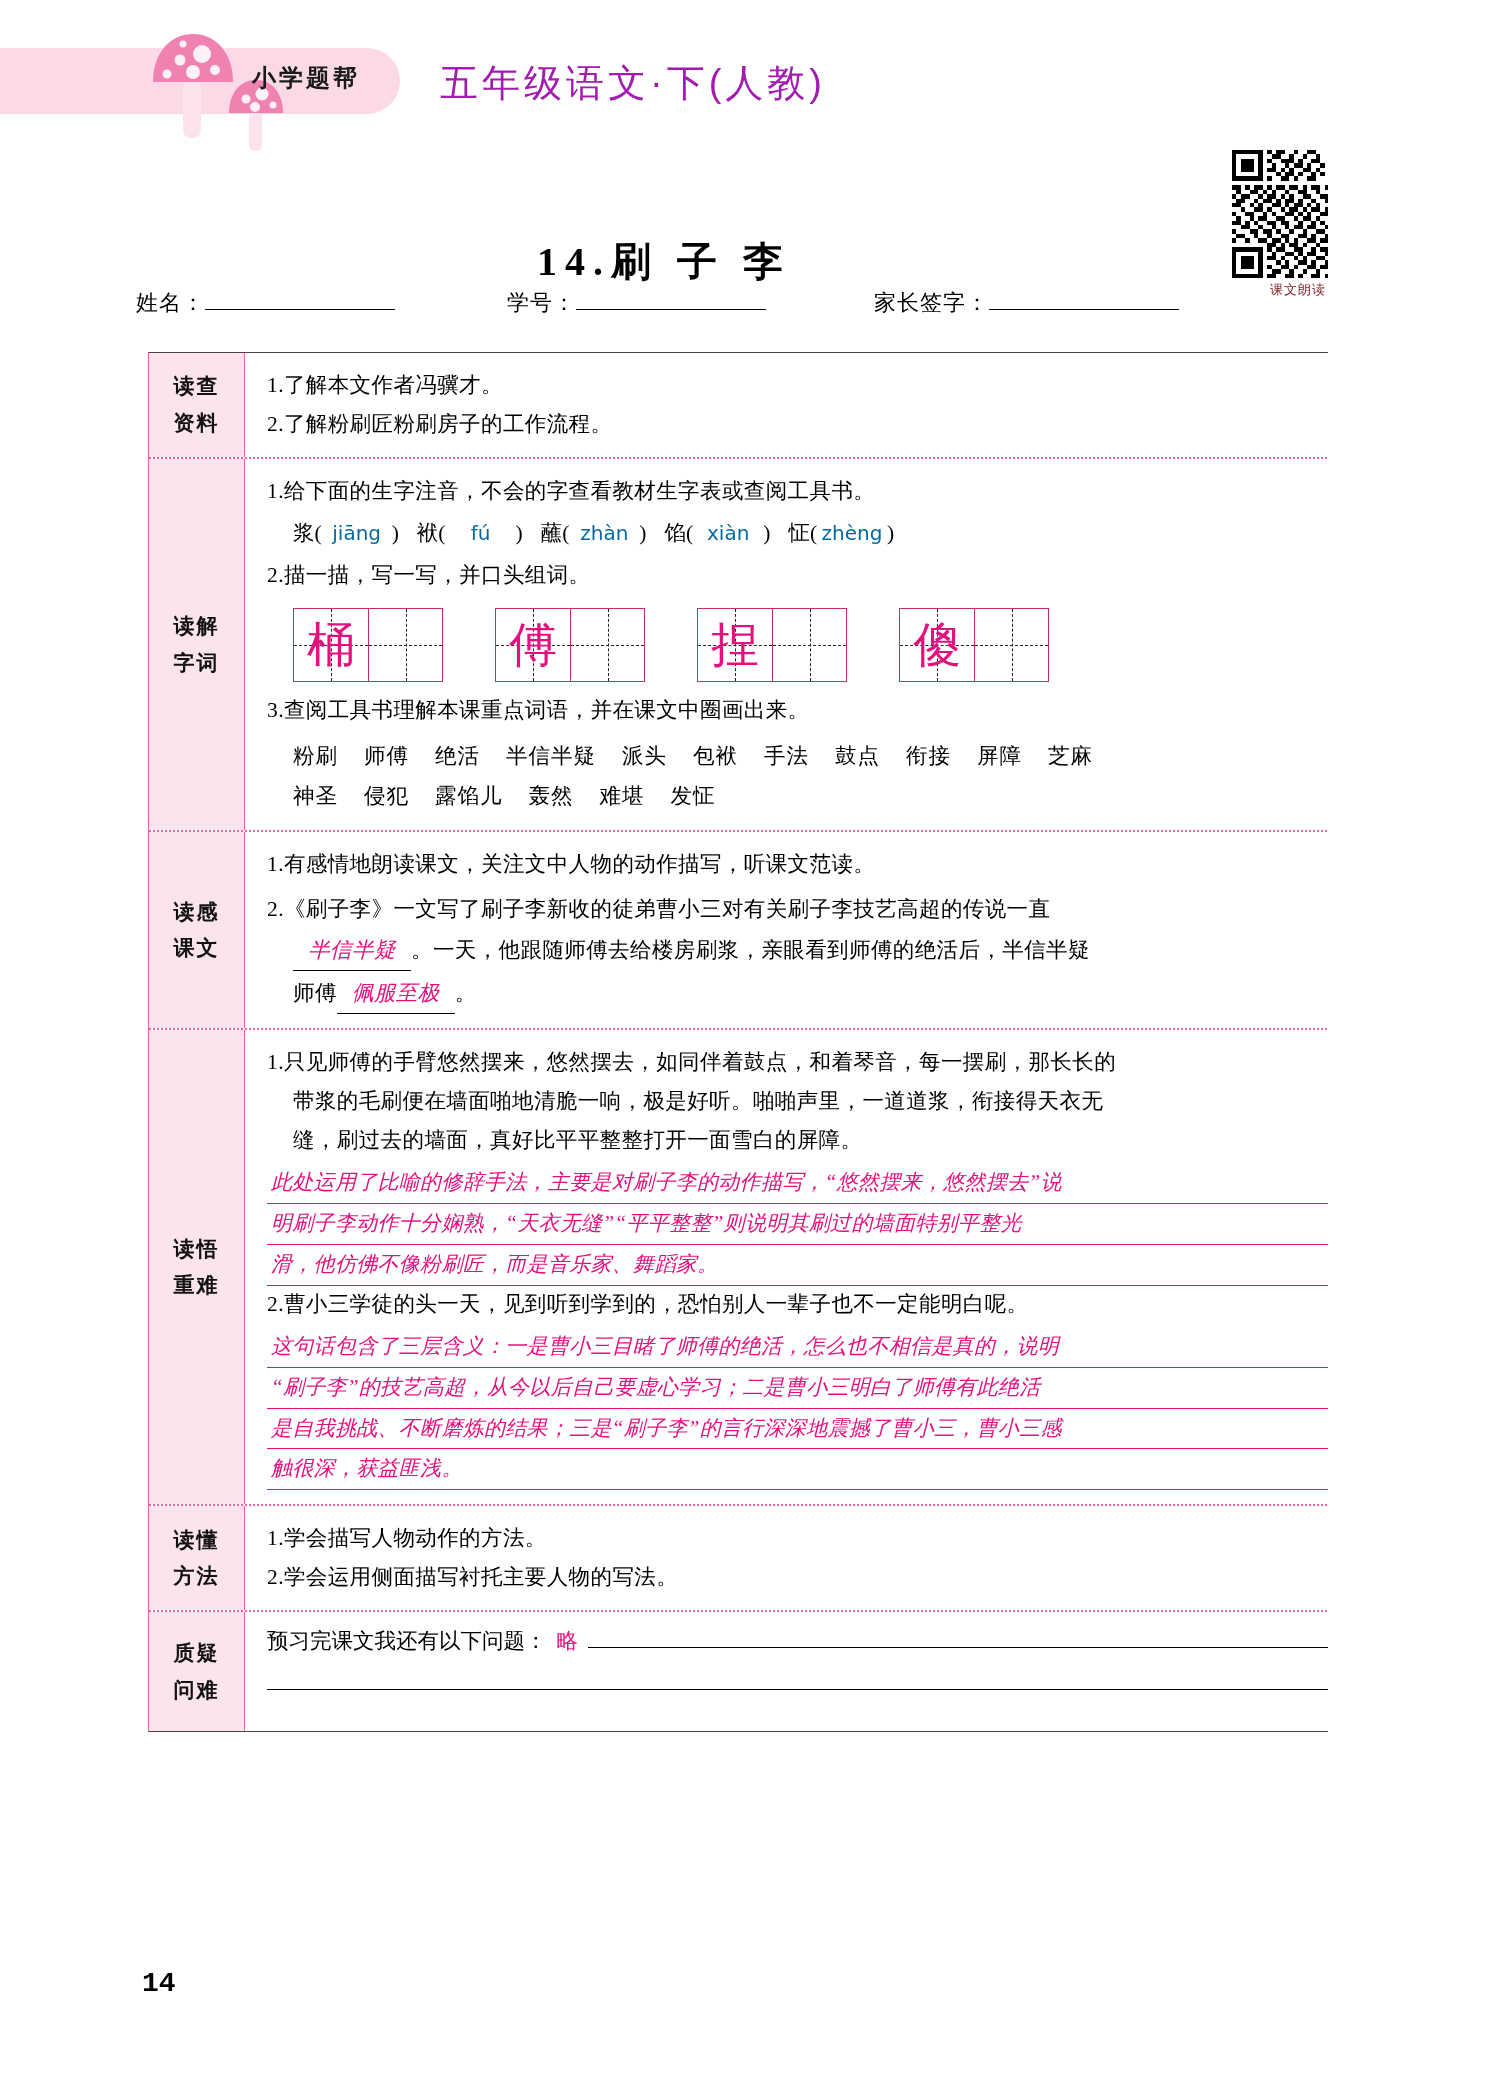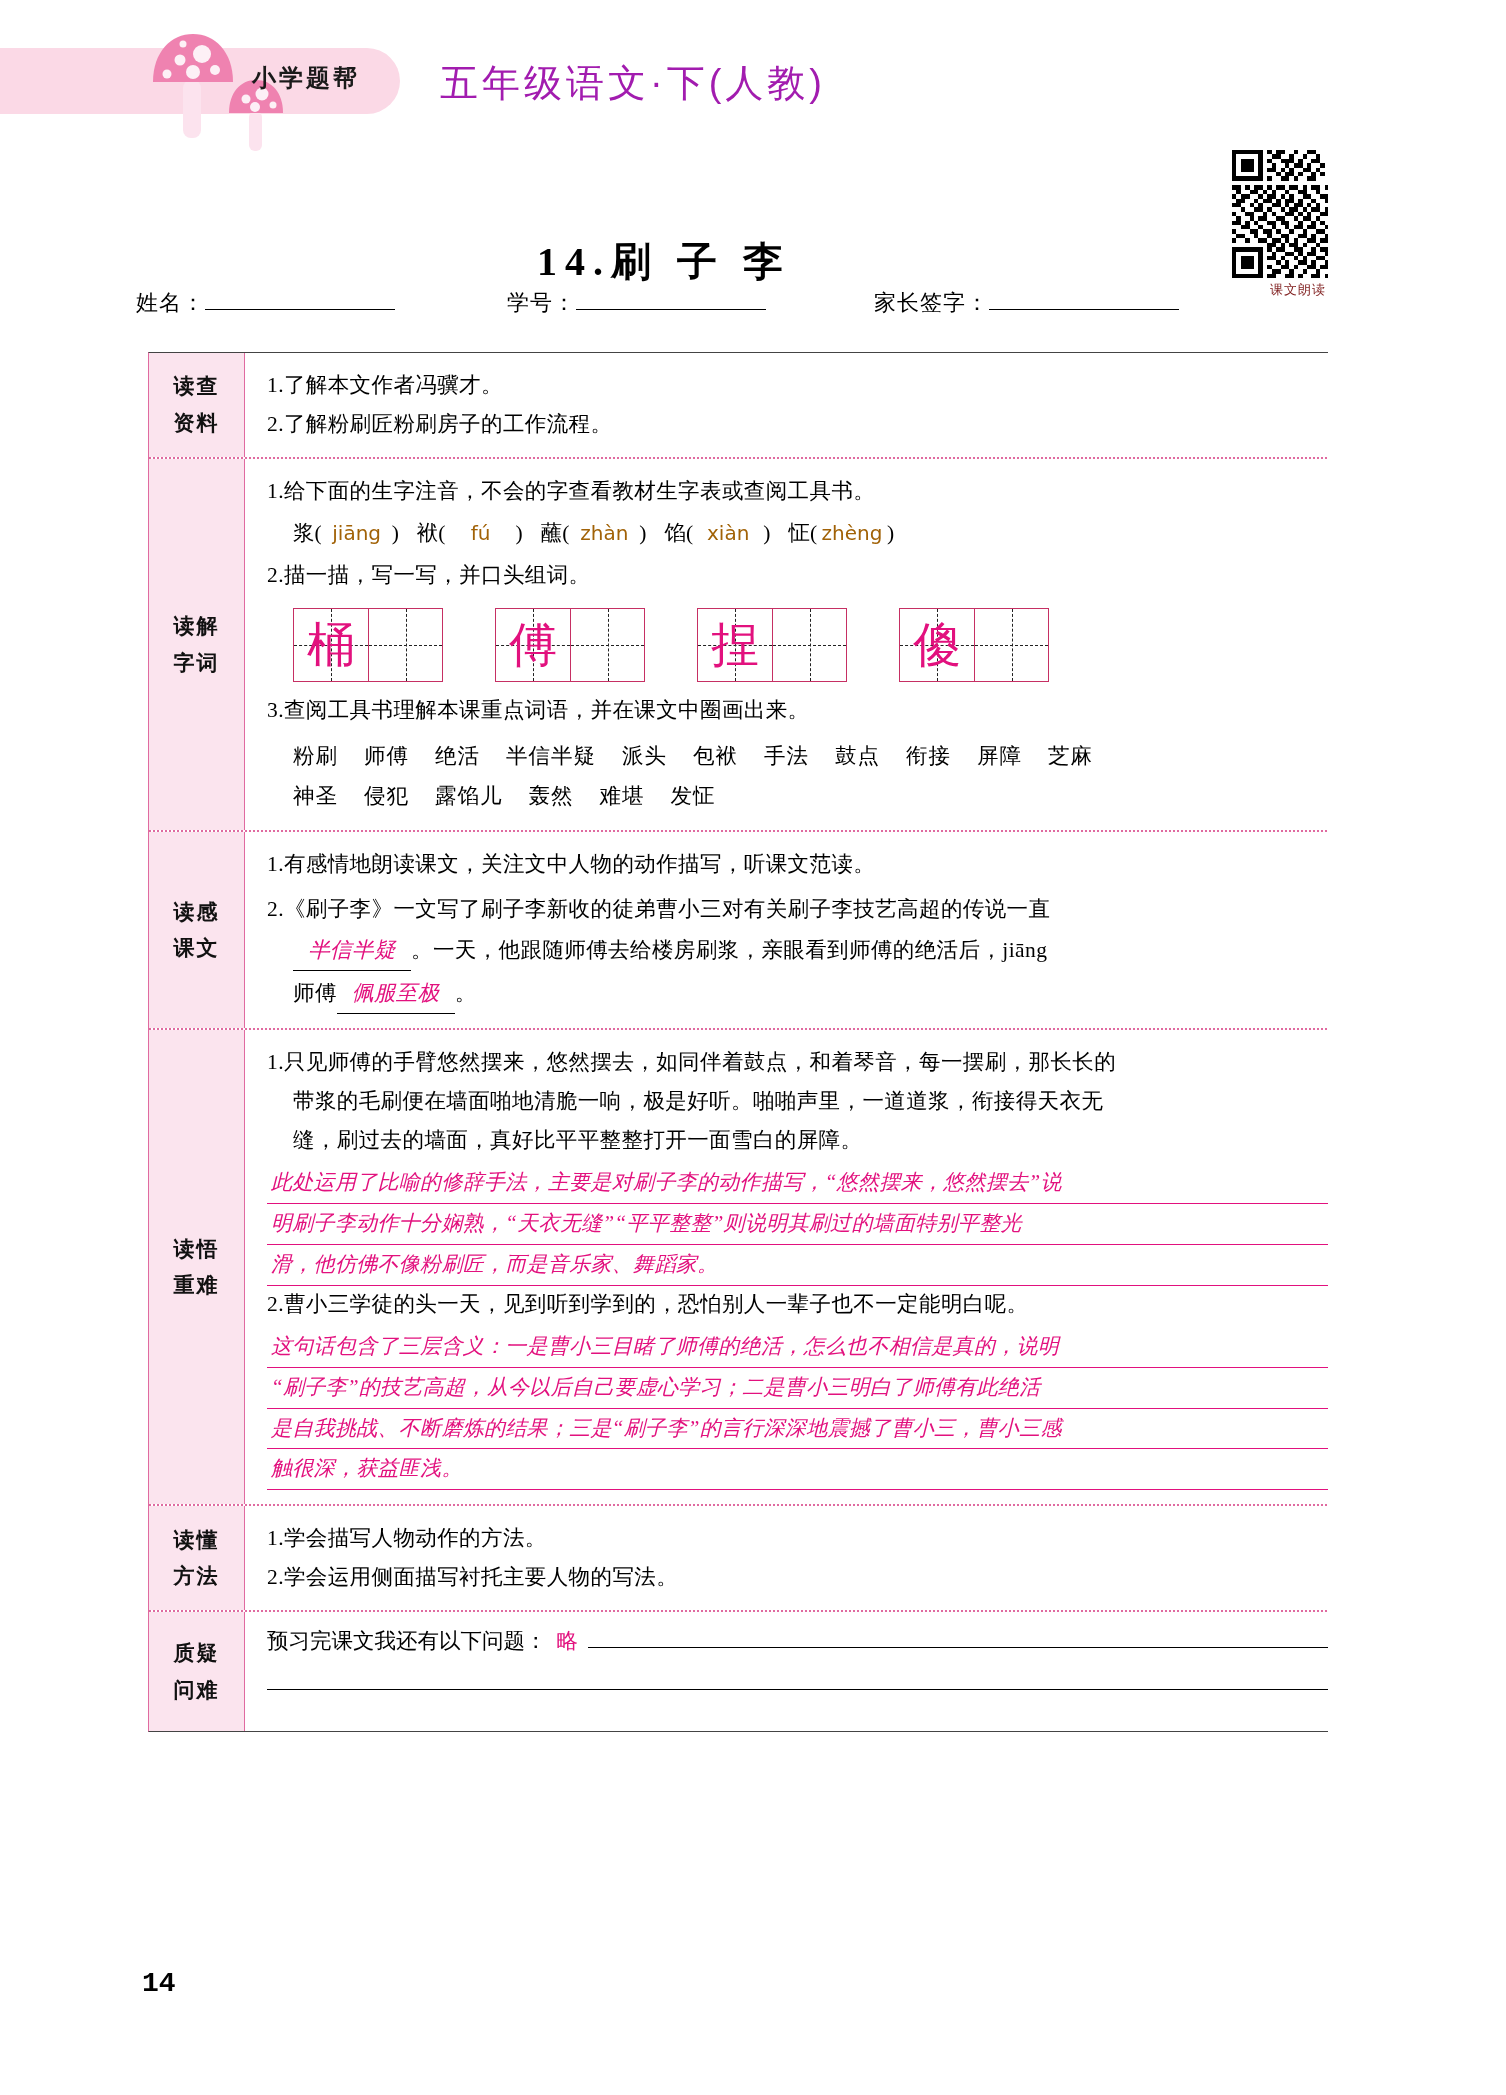--- a/index.html
+++ b/index.html
@@ -92,21 +92,21 @@
   .line { font-size: 21.5px; line-height: 1.72; color: #000; letter-spacing: .4px; }
   .line + .line { margin-top: 2px; }
   .indent { padding-left: 26px; }
 
   .ans { color: #e2117e; font-family: "Liberation Serif", serif; }
   .ans-u {
     color: #e2117e; border-bottom: 1.4px solid #000;
     padding: 0 10px 1px; display: inline-block; min-width: 118px;
     text-align: center; font-style: italic;
   }
-  .py { color: #a16207; display: inline-block; min-width: 70px; text-align: center; font-family: "DejaVu Sans", sans-serif; font-size: 20px; }
+  .py { color: #0369a1; display: inline-block; min-width: 70px; text-align: center; font-family: "DejaVu Sans", sans-serif; font-size: 20px; }
 
   .pinyin-row { display: flex; flex-wrap: wrap; gap: 0 18px; padding-left: 26px; margin-top: 8px; font-size: 21.5px; }
   .pinyin-item { white-space: nowrap; }
 
   
   .grids { display: flex; gap: 52px; padding-left: 26px; margin: 14px 0 10px; }
   .grid-set { display: flex; border: 1.6px solid #c62f63; height: 74px; }
   .cell { width: 74px; height: 100%; position: relative; }
   .cell + .cell { border-left: 1.4px solid #c62f63; }
   .cell::before, .cell::after {
@@ -520,21 +520,21 @@
 
     <div class="row">
       <div class="row-label">
         <span>读感</span>
         <span>课文</span>
       </div>
       <div class="row-body">
         <div class="line">1.有感情地朗读课文，关注文中人物的动作描写，听课文范读。</div>
         <div class="line" style="margin-top:8px">2.《刷子李》一文写了刷子李新收的徒弟曹小三对有关刷子李技艺高超的传说一直</div>
         <div class="line indent" style="margin-top:4px">
-          <span class="ans-u">半信半疑</span><span>。一天，他跟随师傅去给楼房刷浆，亲眼看到师傅的绝活后，jiāng</span>
+          <span class="ans-u">半信半疑</span><span>。一天，他跟随师傅去给楼房刷浆，亲眼看到师傅的绝活后，半信半疑</span>
         </div>
         <div class="line indent" style="margin-top:4px">
           <span>师傅</span><span class="ans-u">佩服至极</span><span>。</span>
         </div>
       </div>
     </div>
 
     <div class="row">
       <div class="row-label">
         <span>读悟</span>

